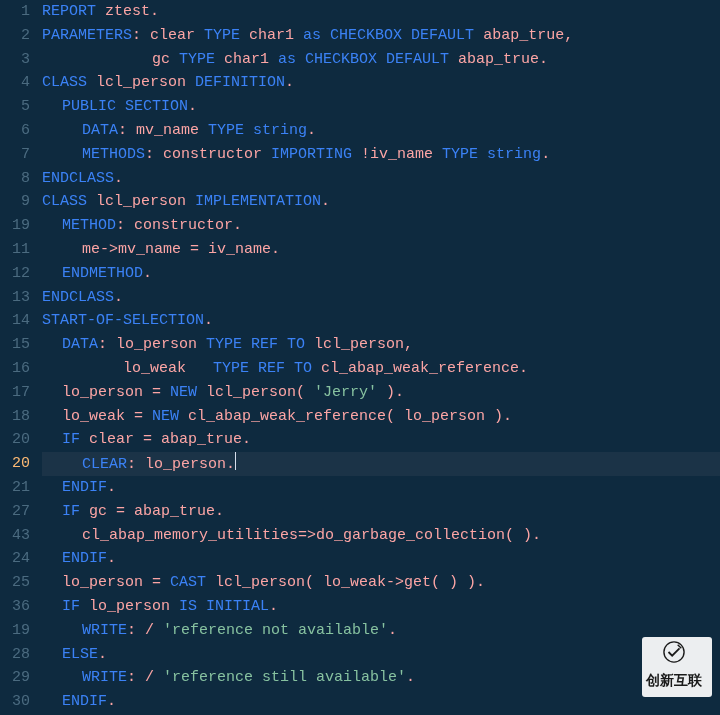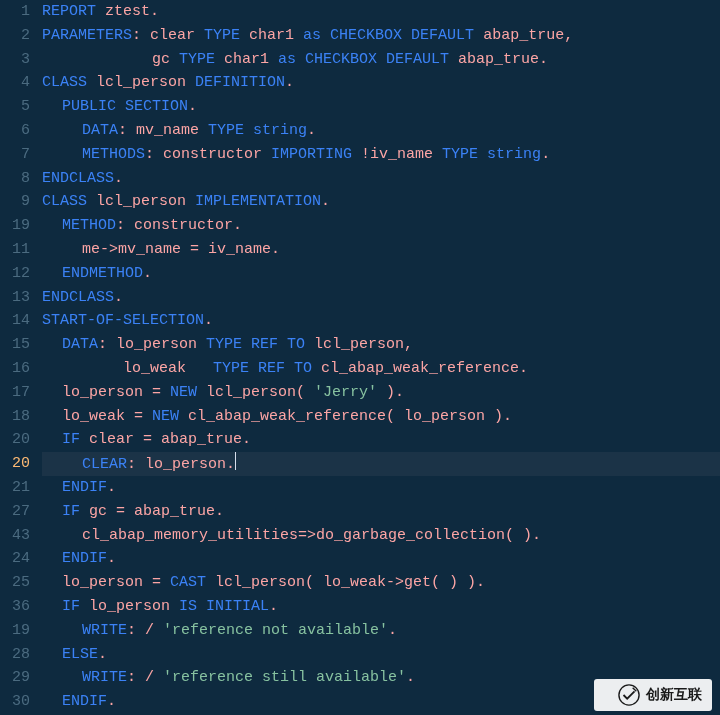--- a/index.html
+++ b/index.html
@@ -43,31 +43,32 @@
   .cursor {
     display: inline-block;
     width: 1px;
     height: 18px;
     background: #d6deeb;
     vertical-align: -2px;
   }
   .watermark {
     position: absolute;
     right: 8px;
-    bottom: 4px;
+    bottom: 18px;
     background: rgba(255,255,255,0.92);
     color: #1a1a1a;
     font-family: "Microsoft YaHei", "PingFang SC", sans-serif;
     font-size: 14px;
     font-weight: 600;
-    padding: 4px 10px 4px 24px;
+    padding: 4px 10px 4px 4px;
     border-radius: 3px;
     display: flex;
     align-items: center;
     gap: 6px;
+    flex-direction: column;
   }
   .watermark svg { display: block; }
 </style>
 </head>
 <body>
 
 <div class="editor">
   <div class="gutter">
       <div class="gutter-line">1</div>
       <div class="gutter-line">2</div>

